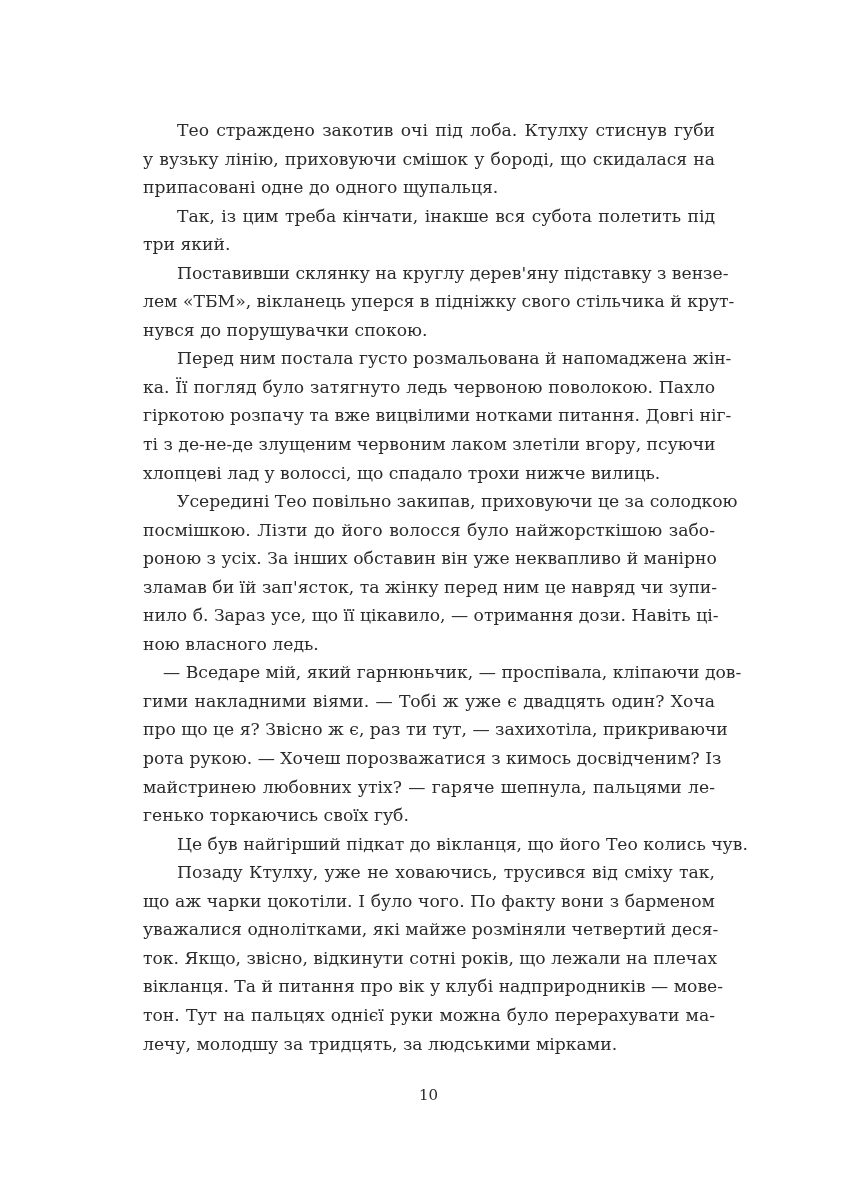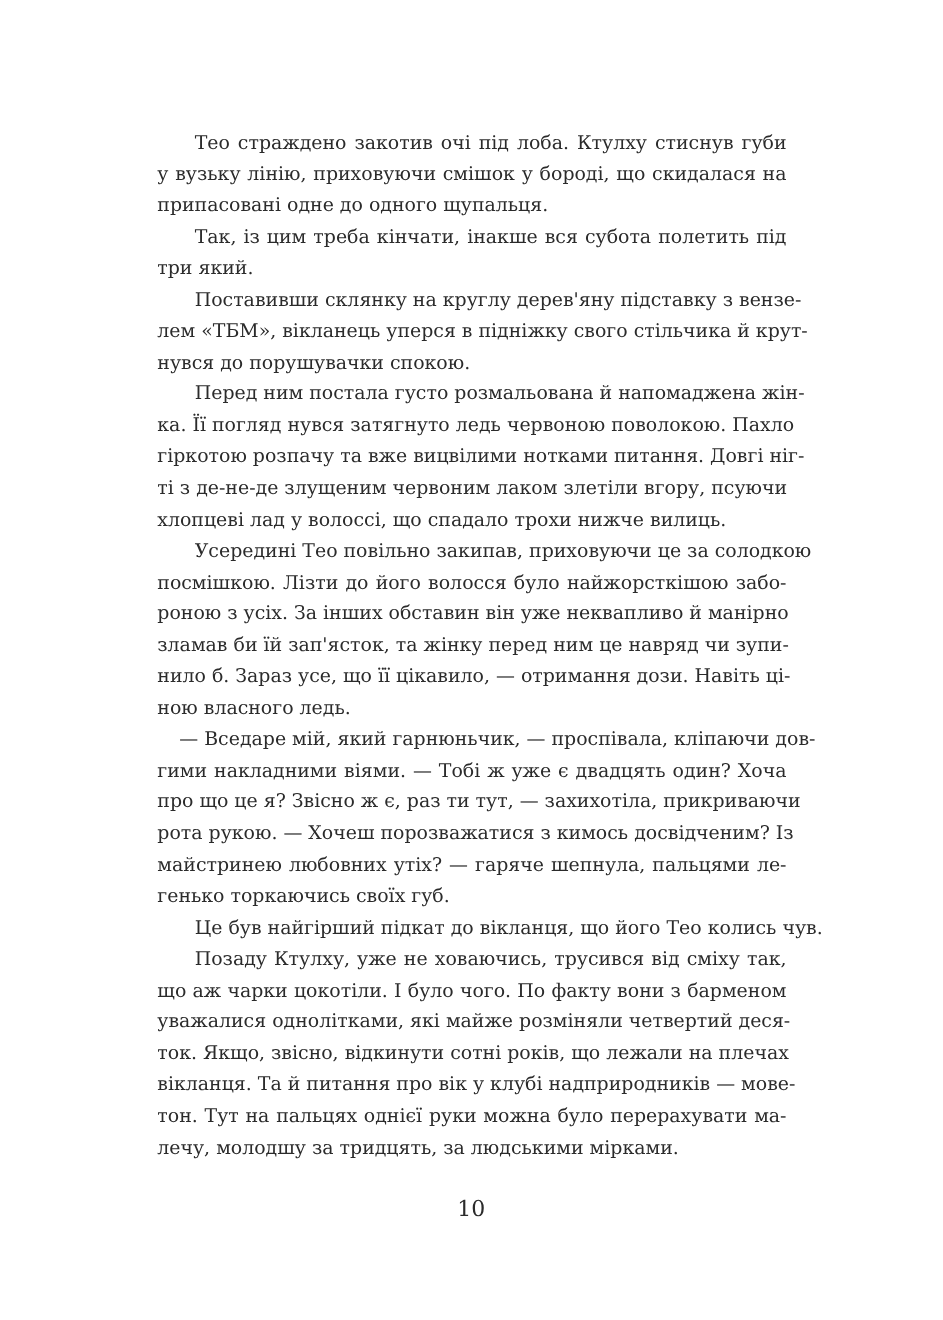--- a/index.html
+++ b/index.html
@@ -15,37 +15,37 @@
     display: block; white-space: nowrap; height: 28.55px;
     text-align: justify; text-align-last: justify;
   }
   .line.indent { padding-left: 34px; }
   .line.dash-indent { padding-left: 20px; }
   .line.last { text-align-last: left; }
   .page-number {
     position: absolute; left: 0; width: 857px; top: 1086px;
     text-align: center;
     font-family: "DejaVu Serif", serif;
-    font-size: 20px; color: #2b2b2b;
+    font-size: 15px; color: #2b2b2b;
   }
 </style>
 </head>
 <body>
 
 <div class="page">
   <span class="line indent">Тео страждено закотив очі під лоба. Ктулху стиснув губи</span>
   <span class="line">у вузьку лінію, приховуючи смішок у бороді, що скидалася на</span>
   <span class="line last">припасовані одне до одного щупальця.</span>
   <span class="line indent">Так, із цим треба кінчати, інакше вся субота полетить під</span>
   <span class="line last">три який.</span>
   <span class="line indent">Поставивши склянку на круглу дерев'яну підставку з вензе-</span>
   <span class="line">лем «ТБМ», вікланець уперся в підніжку свого стільчика й крут-</span>
   <span class="line last">нувся до порушувачки спокою.</span>
   <span class="line indent">Перед ним постала густо розмальована й напомаджена жін-</span>
-  <span class="line">ка. Її погляд нувся затягнуто ледь червоною поволокою. Пахло</span>
+  <span class="line">ка. Її погляд було затягнуто ледь червоною поволокою. Пахло</span>
   <span class="line">гіркотою розпачу та вже вицвілими нотками питання. Довгі ніг-</span>
   <span class="line">ті з де-не-де злущеним червоним лаком злетіли вгору, псуючи</span>
   <span class="line last">хлопцеві лад у волоссі, що спадало трохи нижче вилиць.</span>
   <span class="line indent">Усередині Тео повільно закипав, приховуючи це за солодкою</span>
   <span class="line">посмішкою. Лізти до його волосся було найжорсткішою забо-</span>
   <span class="line">роною з усіх. За інших обставин він уже неквапливо й манірно</span>
   <span class="line">зламав би їй зап'ясток, та жінку перед ним це навряд чи зупи-</span>
   <span class="line">нило б. Зараз усе, що її цікавило, — отримання дози. Навіть ці-</span>
   <span class="line last">ною власного ледь.</span>
   <span class="line dash-indent">— Вседаре мій, який гарнюньчик, — проспівала, кліпаючи дов-</span>

